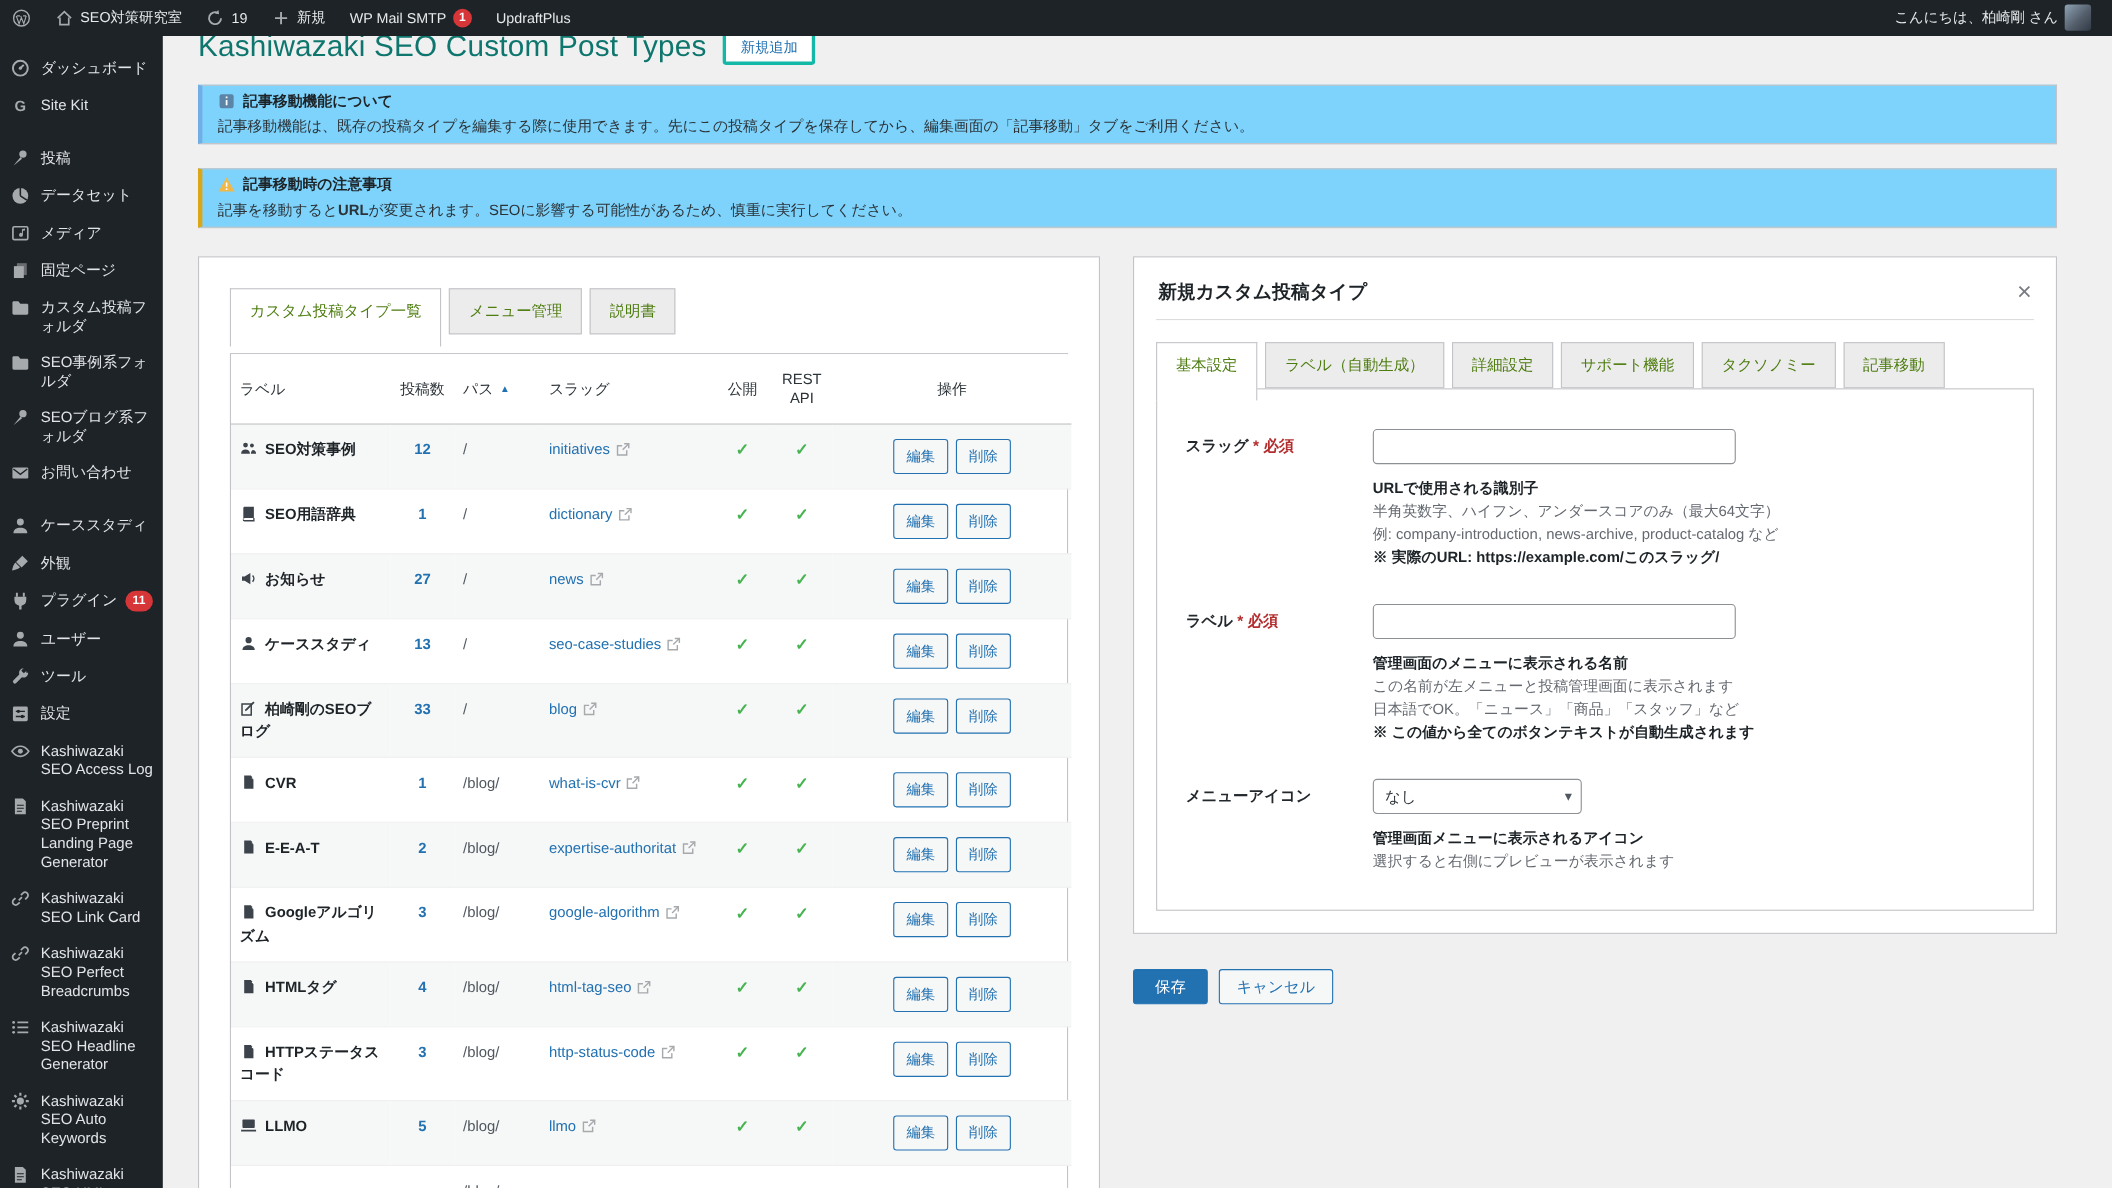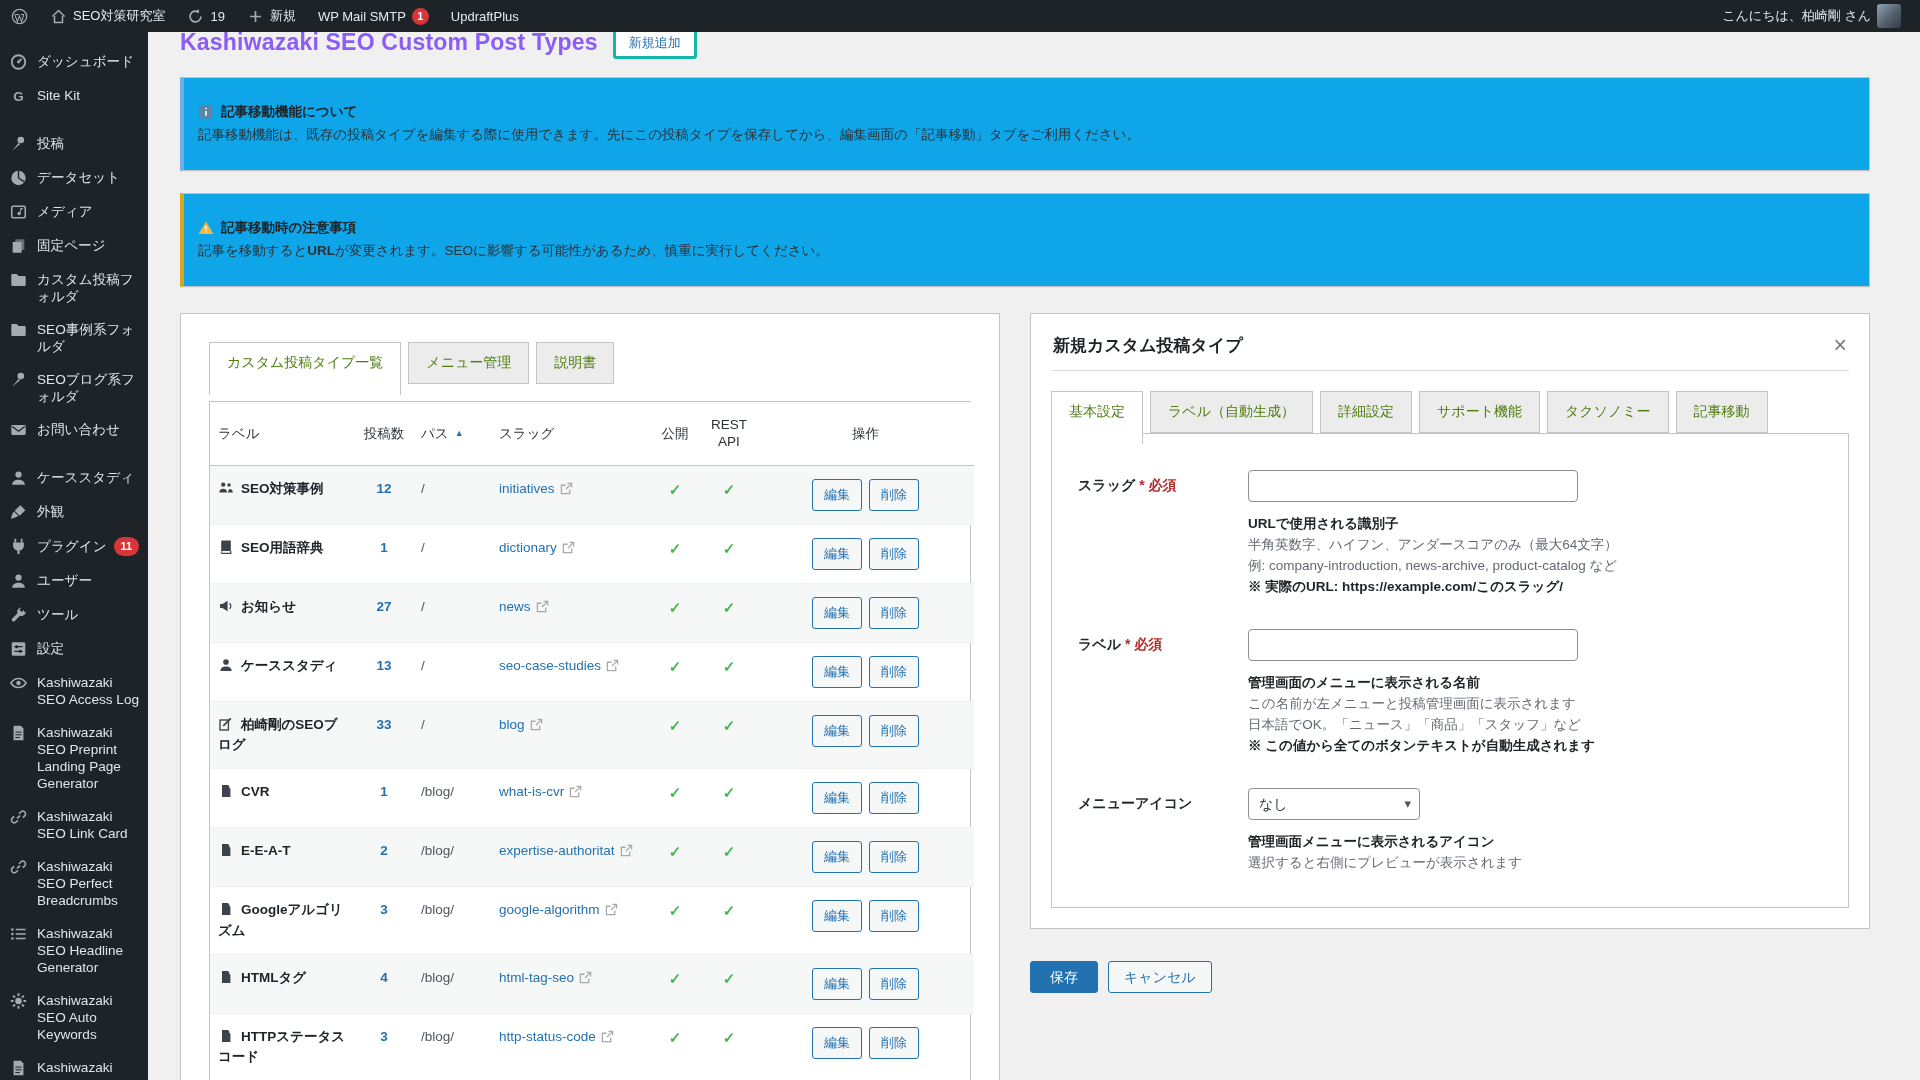--- a/index.html
+++ b/index.html
@@ -22,29 +22,29 @@
   
   .sidebar{position:fixed;top:32px;left:0;bottom:0;width:148px;background:#1d2327;padding-top:13px;z-index:40}
   .sb-item{display:flex;gap:9px;padding:8px 8px 8px 9px;line-height:17px;font-size:13.6px;color:#e2e4e7;cursor:pointer}
   .sb-item .ico{width:19px;height:18px;flex:none;color:#a7aaad;margin-top:0}
   .sb-sep{height:14px}
   .sb-badge{background:#d63638;color:#fff;border-radius:10px;padding:1px 7px;font-size:11px;font-weight:bold;margin-left:7px;display:inline-block;vertical-align:1px}
 
   
   .content{margin-left:160px;padding:26px 15px 0 20px}
   .title-row{display:flex;align-items:center;gap:15px;margin-bottom:18px}
-  h1{font-size:23px;font-weight:700;color:#8b5cf6;letter-spacing:.2px}
+  h1{font-size:27px;font-weight:400;color:#0f766e;letter-spacing:.2px}
   .btn{display:inline-flex;align-items:center;justify-content:center;border-radius:3px;cursor:pointer;
     font-family:inherit;font-size:13px;line-height:1}
   .btn-outline{background:#fff;border:3px solid #14b8a6;color:#2271b1;padding:6px 13px}
   .btn-primary{background:#2271b1;border:1px solid #2271b1;color:#fff;padding:8px 19px;font-size:14px}
   .add-new{padding:7px 13px}
 
-  .notice{background:#0ea5e9;border:1px solid #c3c4c7;border-left:4px solid #72aee6;
-    box-shadow:0 1px 1px rgba(0,0,0,.04);padding:25px 14px;margin-bottom:22px;max-width:1690px}
+  .notice{background:#7dd3fc;border:1px solid #c3c4c7;border-left:4px solid #72aee6;
+    box-shadow:0 1px 1px rgba(0,0,0,.04);padding:5px 14px;margin-bottom:22px;max-width:1690px}
   .notice.warning{border-left-color:#dba617}
   .notice-title{display:flex;align-items:center;gap:7px;font-weight:bold;color:#1d2327;font-size:13.5px;margin-bottom:5px}
   .n-ico{width:16px;height:16px}
   .notice-body{font-size:13.5px;color:#2c3338;line-height:1.4}
 
   .columns{display:flex;gap:30px;align-items:flex-start;max-width:1690px;margin-top:26px}
   .card{background:#fff;border:1px solid #c3c4c7}
 
   
   .tabs{display:flex;gap:7px;position:relative;z-index:2;align-items:flex-start}
@@ -83,21 +83,21 @@
   .form-box{border:1px solid #c3c4c7;position:relative;z-index:1;padding:36px 26px 30px;background:#fff}
   .field{display:flex;margin-bottom:32px}
   .field-last{margin-bottom:4px}
   .field-label{width:170px;flex:none;font-size:14px;font-weight:bold;color:#23282d;padding-top:7px}
   .req{color:#b32d2e}
   .text-input{width:330px;height:32px;border:1px solid #8c8f94;border-radius:4px;padding:0 10px;
     font-family:inherit;font-size:14px;color:#2c3338;background:#fff}
   .help{margin-top:11px}
   .help-line{font-size:13.5px;color:#646970;line-height:21px}
   .help-line.b{color:#1d2327;font-weight:bold}
-  .select-wrap{position:relative;width:172px}
+  .select-wrap{position:relative;width:190px}
   .select-wrap select{width:100%;height:32px;border:1px solid #8c8f94;border-radius:4px;background:#fff;
     font-family:inherit;font-size: 14px;color:#2c3338;padding:0 26px 0 10px;appearance:none;-webkit-appearance:none}
   .select-wrap::after{content:"▾";position:absolute;right:9px;top:50%;transform:translateY(-55%);
     color:#50575e;font-size:13px;pointer-events:none}
   .form-actions{margin-top:32px;display:flex;gap:10px}
   .btn-cancel{background:#f6f7f7;border:1px solid #2271b1;color:#2271b1;padding:8px 15px;font-size:14px}
 </style>
 </head>
 <body>
 

